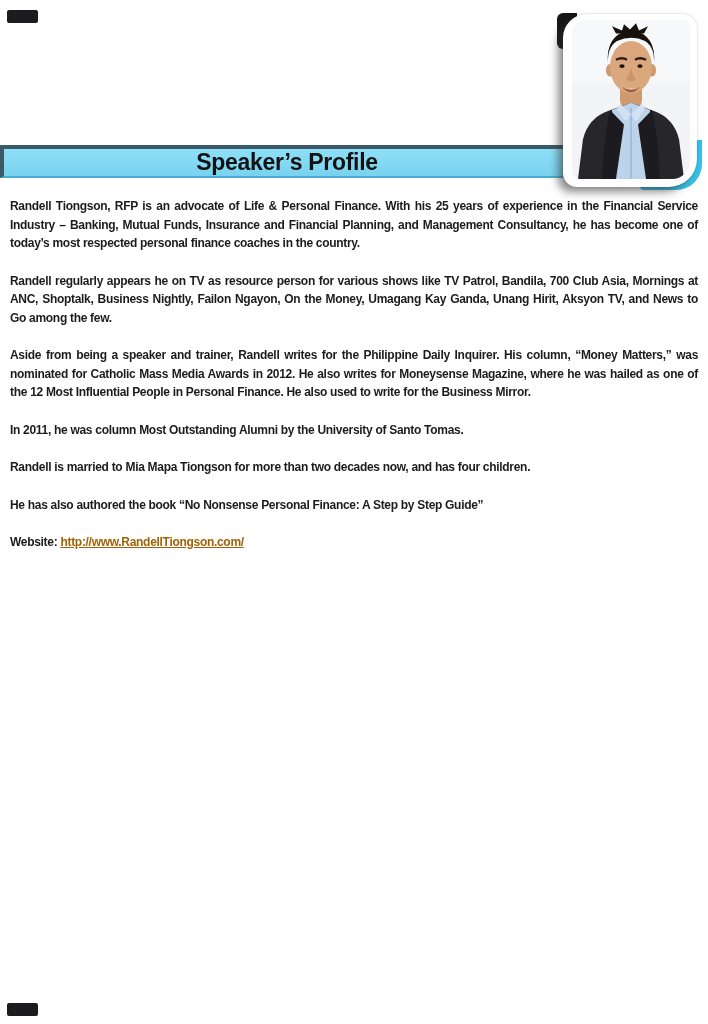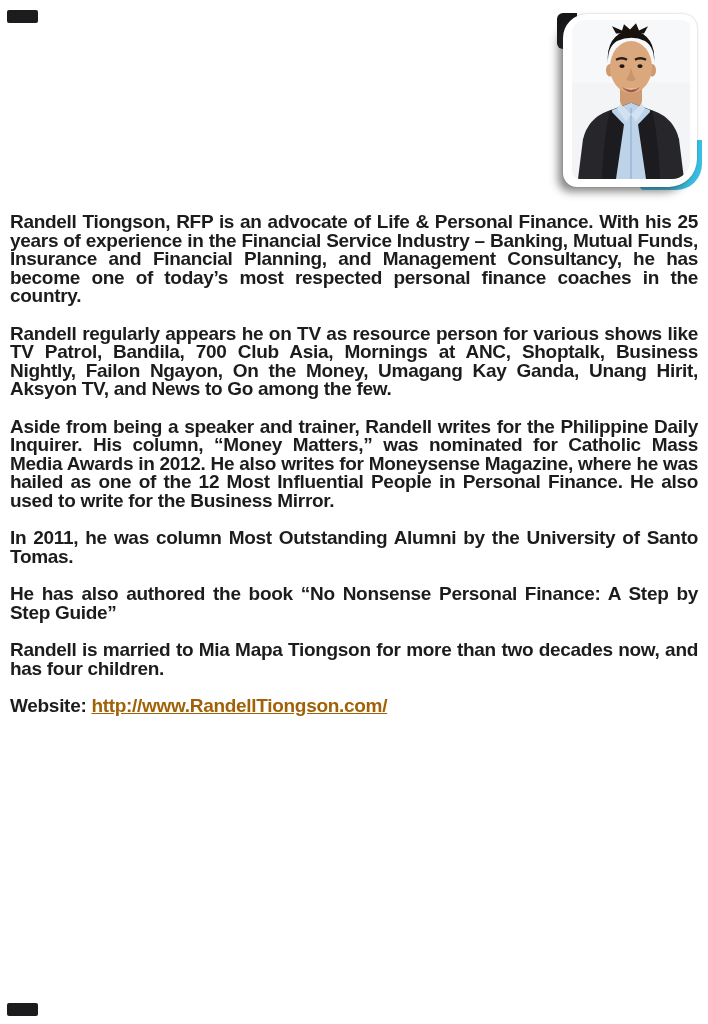--- a/index.html
+++ b/index.html
@@ -50,38 +50,41 @@
     z-index:3; overflow:hidden;
     box-sizing:border-box; padding:6px 7px 8px 9px;
   }
   .photo-card svg { display:block; width:100%; height:100%; border-radius:14px 8px 18px 8px; }
 
   
   .content {
     position:absolute; left:10px; top:197px; width:688px; z-index:1;
   }
   .content p {
-    margin:16px 0 19px 0;
-    font-size:19px; line-height:18.5px; font-weight:bold;
+    margin:0 0 19px 0;
+    font-size:12px; line-height:18.5px; font-weight:bold;
     letter-spacing:-0.3px; color:#1c1c1c;
     text-align:justify;
   }
   .content p.no-justify { text-align:left; }
   .website-line a {
     color:#a16207; font-weight:bold; text-decoration:underline; cursor:pointer;
   }
 </style>
 </head>
 <body>
 
 <div class="page">
 
   <div class="corner-mark top"></div>
   <div class="corner-mark bottom"></div>
 
+  <div class="title-bar">
+    <span class="title">Speaker’s Profile</span>
+  </div>
 
   <div class="photo-wrap">
     <div class="photo-dark-tab"></div>
     <div class="photo-accent"></div>
     <div class="photo-card">
       <svg viewBox="0 0 118 152" preserveAspectRatio="none">
         <rect x="0" y="0" width="118" height="152" fill="#f3f4f6"></rect>
         <rect x="0" y="0" width="118" height="60" fill="#f7f8fa"></rect>
 
         <rect x="48" y="58" width="22" height="26" rx="7" fill="#cf9a70"></rect>
@@ -117,21 +120,21 @@
         <path d="M52,64.5 Q59,68 66,64.5 Q59,67 52,64.5 Z" fill="#f2ece6"></path>
       </svg>
     </div>
   </div>
 
   <div class="content">
     <p>Randell Tiongson, RFP is an advocate of Life &amp; Personal Finance. With his 25 years of experience in the Financial Service Industry – Banking, Mutual Funds, Insurance and Financial Planning, and Management Consultancy, he has become one of today’s most respected personal finance coaches in the country.</p>
     <p>Randell regularly appears he on TV as resource person for various shows like TV Patrol, Bandila, 700 Club Asia, Mornings at ANC, Shoptalk, Business Nightly, Failon Ngayon, On the Money, Umagang Kay Ganda, Unang Hirit, Aksyon TV, and News to Go among the few.</p>
     <p>Aside from being a speaker and trainer, Randell writes for the Philippine Daily Inquirer. His column, “Money Matters,” was nominated for Catholic Mass Media Awards in 2012. He also writes for Moneysense Magazine, where he was hailed as one of the 12 Most Influential People in Personal Finance. He also used to write for the Business Mirror.</p>
     <p>In 2011, he was column Most Outstanding Alumni by the University of Santo Tomas.</p>
+    <p>Randell is married to Mia Mapa Tiongson for more than two decades now, and has four children.</p>
     <p>He has also authored the book “No Nonsense Personal Finance: A Step by Step Guide”</p>
-    <p>Randell is married to Mia Mapa Tiongson for more than two decades now, and has four children.</p>
     <p class="no-justify website-line">
       <span>Website:</span>
       <a href="#">http://www.RandellTiongson.com/</a>
     </p>
   </div>
 
 </div>
 
 </body></html>

